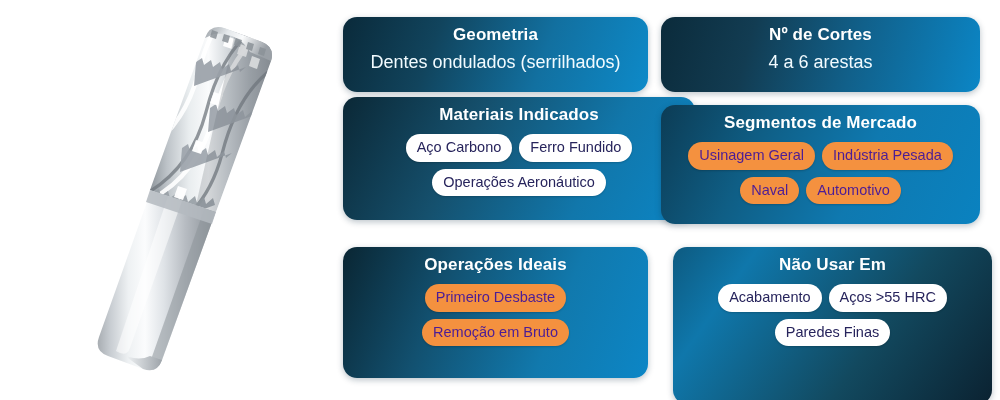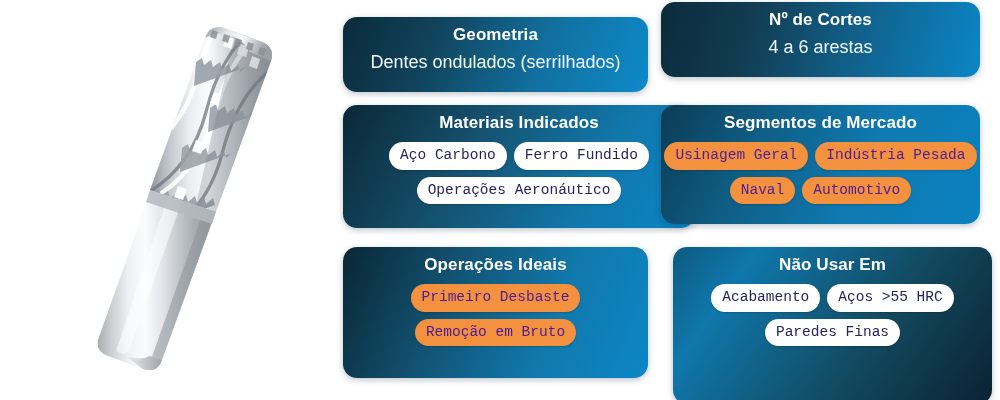--- a/index.html
+++ b/index.html
@@ -65,25 +65,25 @@
     align-items: center;
     overflow: hidden;
   }
 
   
   .card.c-geometria {
     left: 3px;  top: 17px;  width: 305px; height: 75px;
     background: linear-gradient(110deg,#0a2a3a 0%,#11445d 30%,#1270a0 65%,#0d8ac9 100%);
   }
   .card.c-cortes {
-    left: 321px; top: 2px; width: 319px; height: 75px;
+    left: 321px; top: 17px; width: 319px; height: 75px;
     background: linear-gradient(105deg,#0b2b3b 0%,#123c52 28%,#11608a 60%,#0b86c6 100%);
   }
   .card.c-materiais {
-    left: 3px;  top: 105px; width: 352px; height: 123px;
+    left: 3px;  top: 97px; width: 352px; height: 123px;
     background: linear-gradient(118deg,#0b2836 0%,#15506d 35%,#1177ab 70%,#0b86c6 100%);
   }
   .card.c-segmentos {
     left: 321px; top: 105px; width: 319px; height: 119px;
     background: linear-gradient(115deg,#0c3c55 0%,#0f5e85 30%,#0f79b0 62%,#0a82c0 100%);
   }
   .card.c-operacoes {
     left: 3px;  top: 247px; width: 305px; height: 131px;
     background: linear-gradient(112deg,#0a2633 0%,#12506f 32%,#1179ad 68%,#0c86c6 100%);
   }
@@ -123,21 +123,20 @@
     gap: 7px;
   }
 
   .pill-row {
     display: flex;
     flex-direction: row;
     justify-content: center;
     align-items: center;
     gap: 7px;
     flex-wrap: nowrap;
-    font-family: Liberation Mono, monospace;
   }
 
   .pill {
     display: inline-block;
     border-radius: 999px;
     font-size: 14.5px;
     line-height: 1;
     padding: 6px 11px 7px 11px;
     white-space: nowrap;
   }

